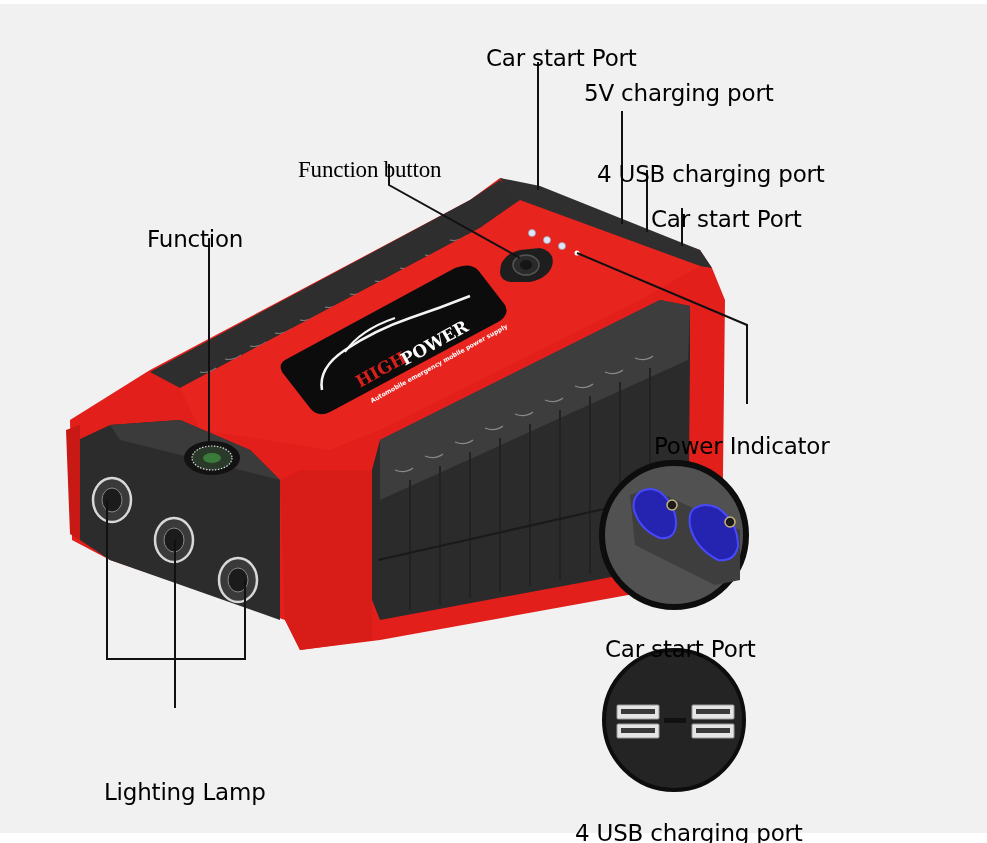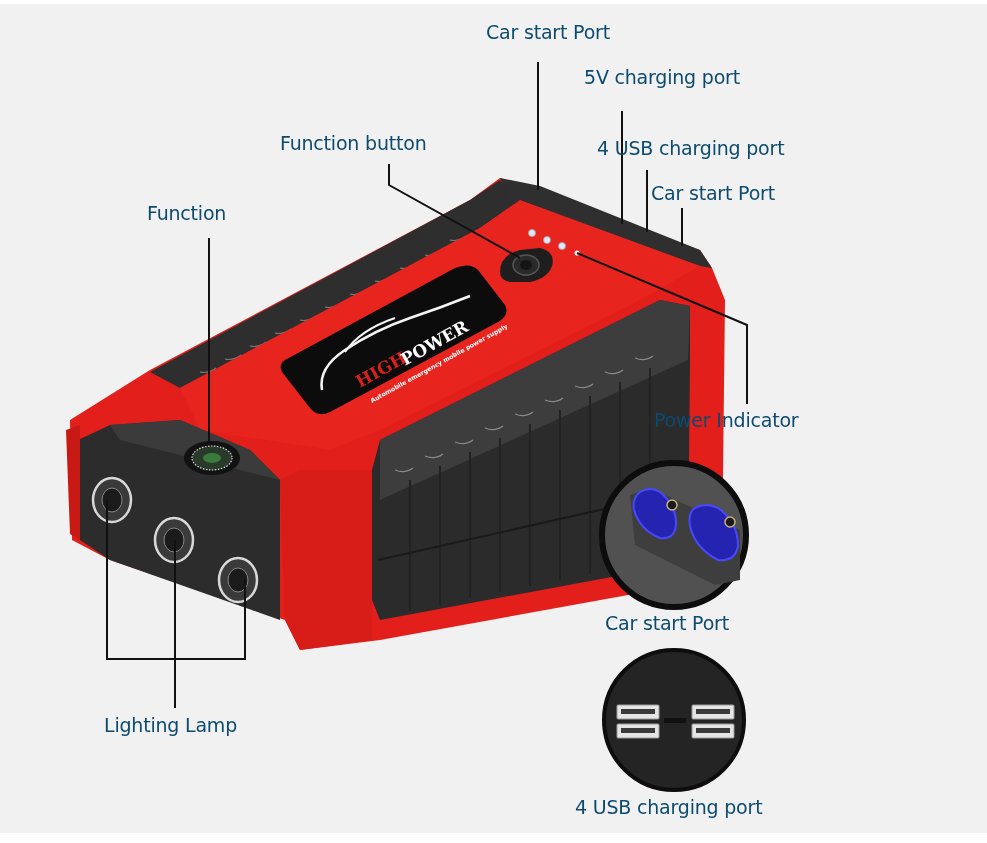--- a/index.html
+++ b/index.html
@@ -6,22 +6,22 @@
     body {
       width: 987px; height: 843px; position: relative; overflow: hidden;
       background: #ffffff;
       font-family: "DejaVu Sans", "Liberation Sans", sans-serif;
     }
     .canvas {
       position: absolute; left: 0; top: 4px; width: 987px; height: 829px;
       background: #f1f1f1;
     }
     .label {
-      position: absolute; color: #0c4a6e; font-size: 19px; line-height: 1;
-      white-space: nowrap; letter-spacing: -0.2px;
+      position: absolute; color: #000000; font-size: 23px; line-height: 1;
+      white-space: nowrap; letter-spacing: -0.2px; margin-top: 24px;
     }
     svg.scene { position: absolute; left: 0; top: 0; width: 987px; height: 843px; }
   </style>
 </head>
 <body>
 
 <div class="canvas"></div>
 
 <svg class="scene" viewBox="0 0 987 843">
 
@@ -158,21 +158,21 @@
     <line x1="682" y1="208" x2="682" y2="246"></line>
     <polyline points="389,164 389,185 520,258"></polyline>
     <line x1="209" y1="238" x2="209" y2="445"></line>
     <polyline points="577,253 747,325 747,404"></polyline>
     <polyline points="107,500 107,659 245,659 245,580"></polyline>
     <line x1="175" y1="540" x2="175" y2="708"></line>
   </g>
 </svg>
 
 <div class="label" style="left:486px; top:23px;">Car start Port</div>
-<div class="label" style="left:584px; top:68px;">5V charging port</div>
-<div class="label" style="left:280px; top:134px;">Function button</div>
+<div class="label" style="left:584px; top:58px;">5V charging port</div>
+<div class="label" style="left:298px; top:134px;font-family:Liberation Serif, serif;">Function button</div>
 <div class="label" style="left:597px; top:139px;">4 USB charging port</div>
 <div class="label" style="left:651px; top:184px;">Car start Port</div>
 <div class="label" style="left:147px; top:204px;">Function</div>
 <div class="label" style="left:654px; top:411px;text-align:center;">Power Indicator</div>
 <div class="label" style="left:605px; top:614px;">Car start Port</div>
-<div class="label" style="left:104px; top:716px;text-align:right;">Lighting Lamp</div>
+<div class="label" style="left:104px; top:757px;text-align:right;">Lighting Lamp</div>
 <div class="label" style="left:575px; top:798px;">4 USB charging port</div>
 
 </body></html>

